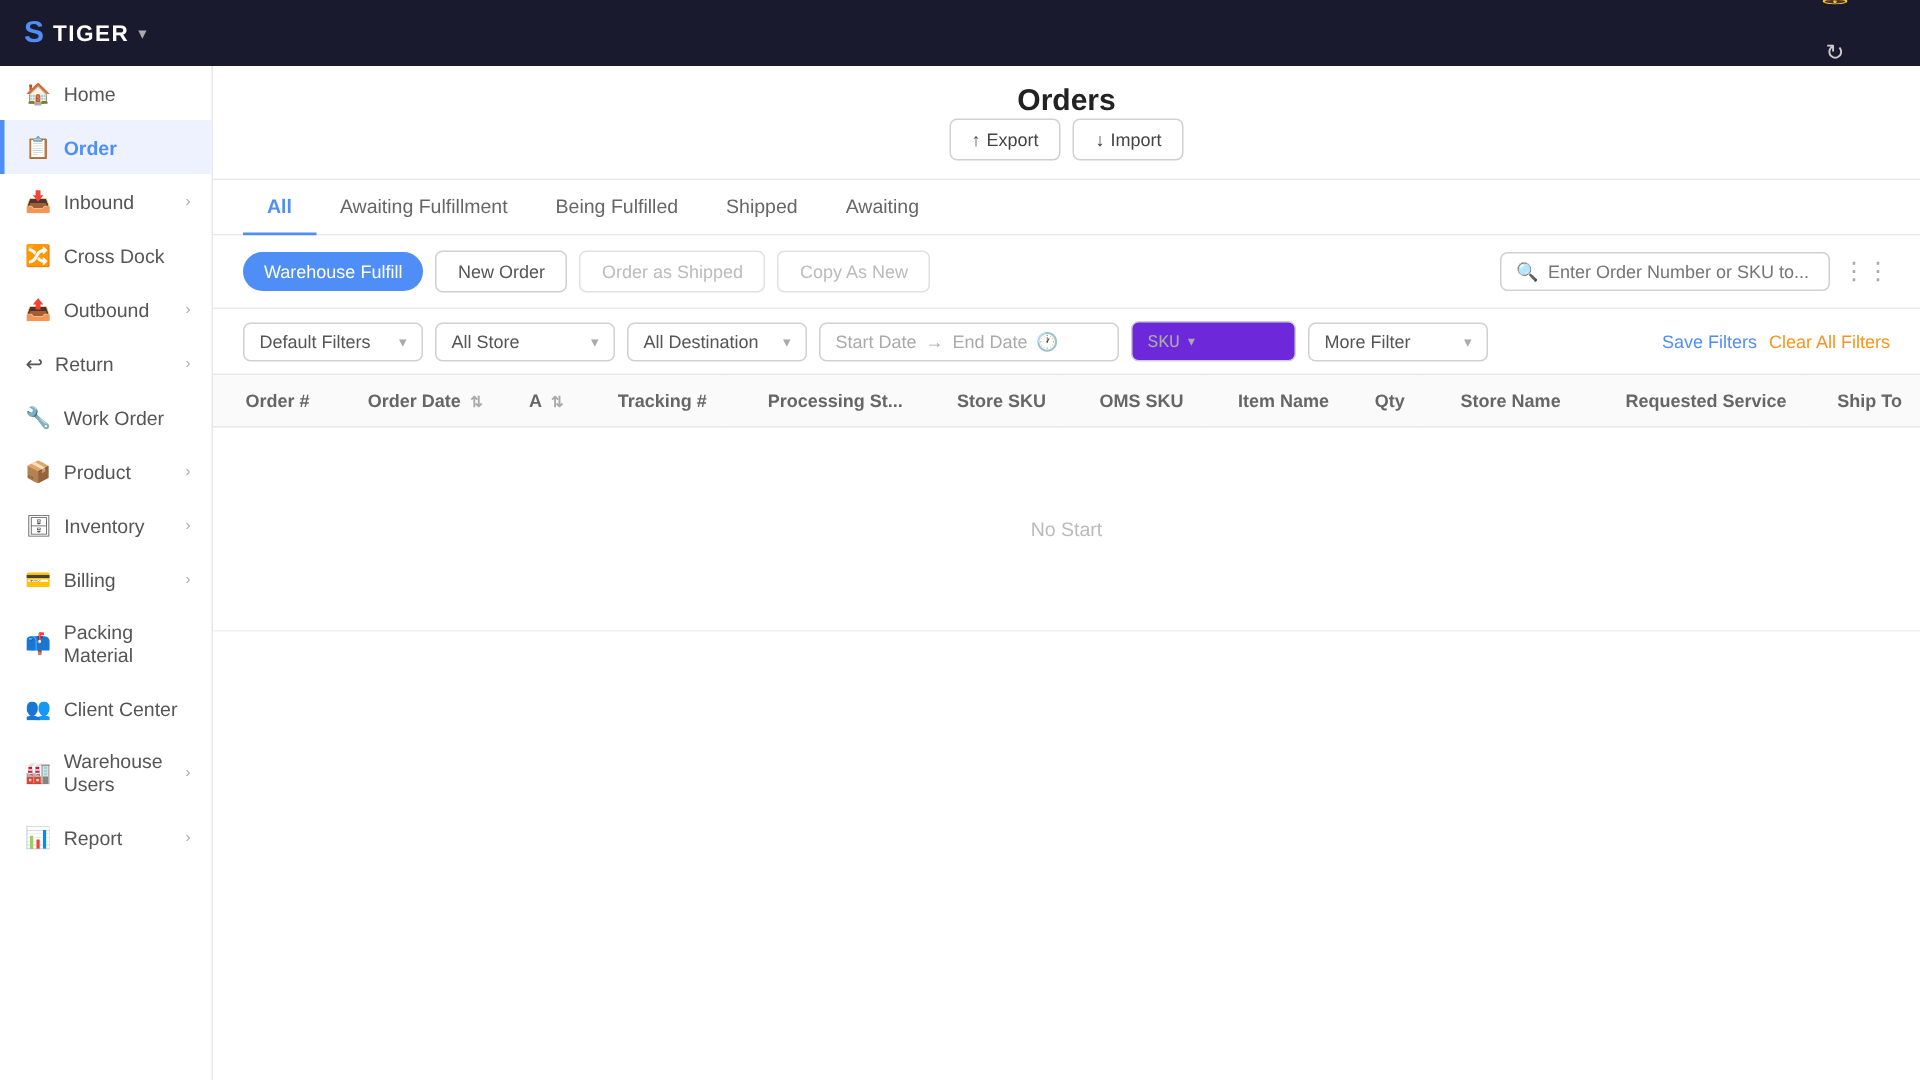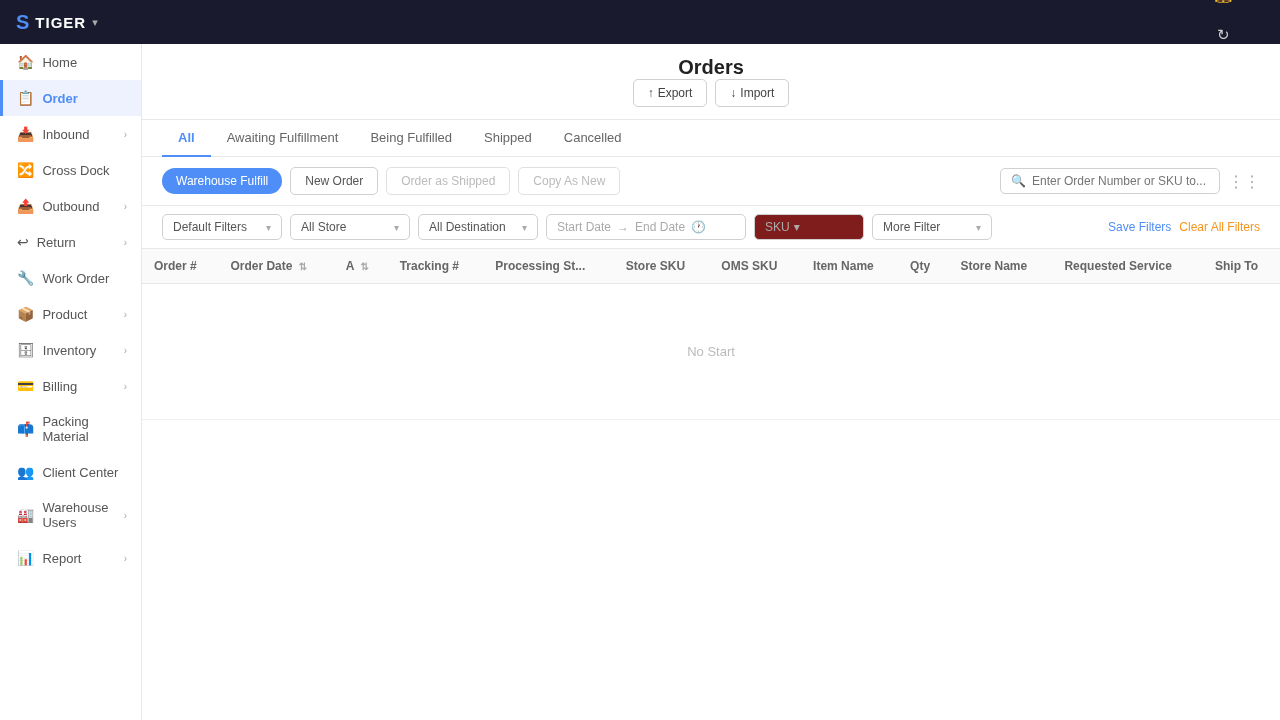--- a/index.html
+++ b/index.html
@@ -197,37 +197,38 @@
       gap: 6px;
       min-width: 200px;
     }
     .date-sep { color: #aaa; }
     .sku-filter {
       border: 1px solid #d0d0d0;
       border-radius: 5px;
       padding: 5px 10px;
       font-size: 12px;
       color: #aaa;
-      background: #7f1d1d;
+      background: #6d28d9;
       display: flex;
       align-items: center;
       gap: 4px;
       min-width: 110px;
+      font-family: Liberation Mono, monospace;
     }
     .filter-actions { display: flex; gap: 8px; margin-left: auto; }
     .link-blue { color: #4f8ef7; font-size: 12px; cursor: pointer; }
     .link-orange { color: #f7941d; font-size: 12px; cursor: pointer; }
 
     
     .table-container { flex: 1; overflow: auto; background: #fff; margin: 0; }
     table { width: 100%; border-collapse: collapse; font-size: 12px; }
     thead { background: #fafafa; }
     th {
       padding: 10px 12px;
-      text-align: left;
+      text-align: right;
       color: #666;
       font-weight: 600;
       border-bottom: 1px solid #e8e8e8;
       white-space: nowrap;
       font-size: 12px;
     }
     th .sort-icon { color: #aaa; font-size: 10px; margin-left: 3px; }
     td { padding: 10px 12px; border-bottom: 1px solid #f0f0f0; color: #555; }
     .no-data { text-align: center; color: #bbb; padding: 60px; font-size: 13px; }
   </style>
@@ -335,21 +336,21 @@
           <span>Import</span>
         </button>
       </div>
     </div>
 
     <div class="tabs-bar">
       <div class="tab active">All</div>
       <div class="tab">Awaiting Fulfillment</div>
       <div class="tab">Being Fulfilled</div>
       <div class="tab">Shipped</div>
-      <div class="tab">Cancelled</div>
+      <div class="tab">Awaiting</div>
     </div>
 
     <div class="toolbar">
       <button class="btn-primary">Warehouse Fulfill</button>
       <button class="btn-secondary">New Order</button>
       <button class="btn-disabled">Order as Shipped</button>
       <button class="btn-disabled">Copy As New</button>
       <div class="toolbar-spacer"></div>
       <div class="search-box">
         <span class="search-icon">🔍</span>

